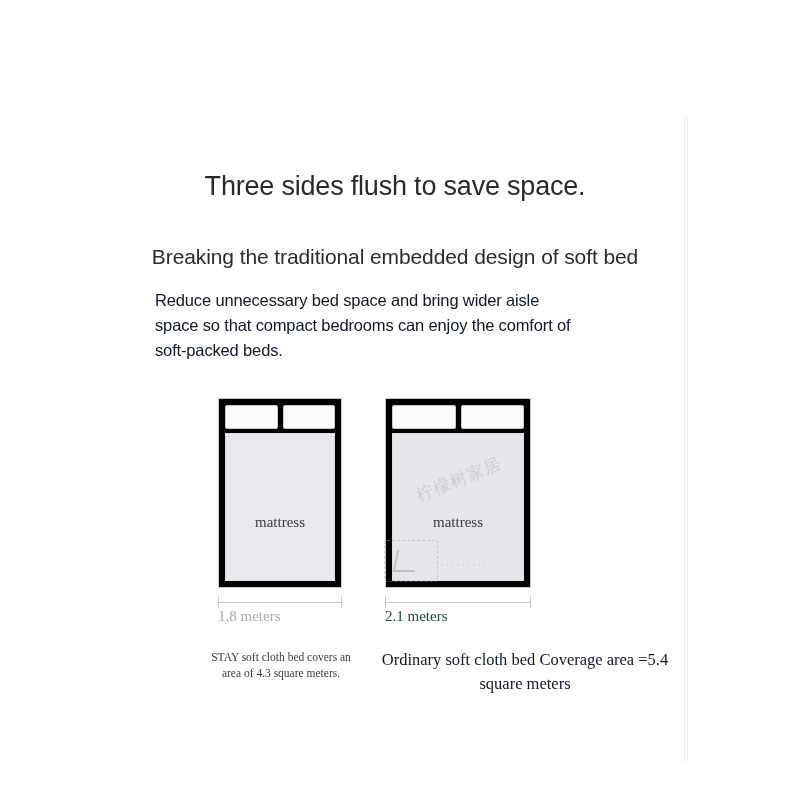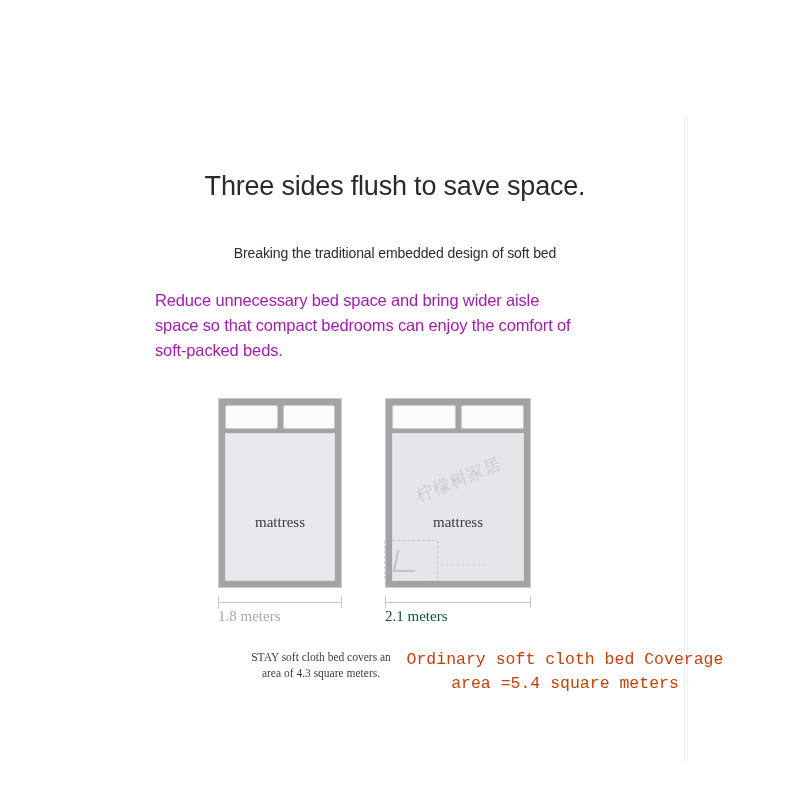--- a/index.html
+++ b/index.html
@@ -42,33 +42,33 @@
     color: #2a2a2a;
     margin-top: 8px;
   }
 
   .subhead {
     position: absolute;
     top: 245px;
     left: 0;
     width: 790px;
     text-align: center;
-    font-size: 14px;
+    font-size: 21px;
     color: #2b2b2b;
     letter-spacing: -0.1px;
   }
 
   .body-copy {
     position: absolute;
     top: 288px;
     left: 155px;
     width: 430px;
     font-size: 16.5px;
     line-height: 25px;
-    color: #a21caf;
+    color: #0f172a;
     letter-spacing: -0.15px;
   }
 
   
   .diagram {
     position: absolute;
     top: 398px;
     left: 0;
     width: 790px;
     height: 330px;
@@ -78,21 +78,21 @@
     position: absolute;
   }
 
   
   .bed-a { left: 218px; top: 0px; width: 124px; }
   .bed-b { left: 385px; top: 0px; width: 146px; }
 
   .bed-frame {
     position: relative;
     border: 1.3px solid #c9cacd;
-    background: #a3a3a3;
+    background: #000000;
     box-sizing: border-box;
   }
   .bed-a .bed-frame { height: 190px; }
   .bed-b .bed-frame { height: 190px; }
 
   .pillow-row {
     position: absolute;
     left: 6px;
     right: 6px;
     top: 6px;
@@ -173,40 +173,39 @@
   .measure-text.b {
     left: 385px; top: 608px; width: 146px;
     color: #14532d;
   }
 
   
   .caption {
     position: absolute;
     font-family: "Liberation Serif", serif;
     color: #2b2b2b;
-    margin-left: 40px;
   }
   .caption-a {
     left: 206px;
     top: 650px;
     width: 150px;
     text-align: center;
     font-size: 11.5px;
     line-height: 15.5px;
     color: #3c3c3c;
   }
   .caption-b {
     left: 360px;
     top: 648px;
     width: 330px;
     text-align: center;
     font-size: 16.5px;
     line-height: 24px;
-    font-family: Liberation Mono, monospace;
-    color: #c2410c;
+    font-family: Liberation Serif, serif;
+    color: #0f172a;
   }
 
   
   .watermark {
     position: absolute;
     left: 392px;
     top: 430px;
     width: 150px;
     height: 160px;
     pointer-events: none;

